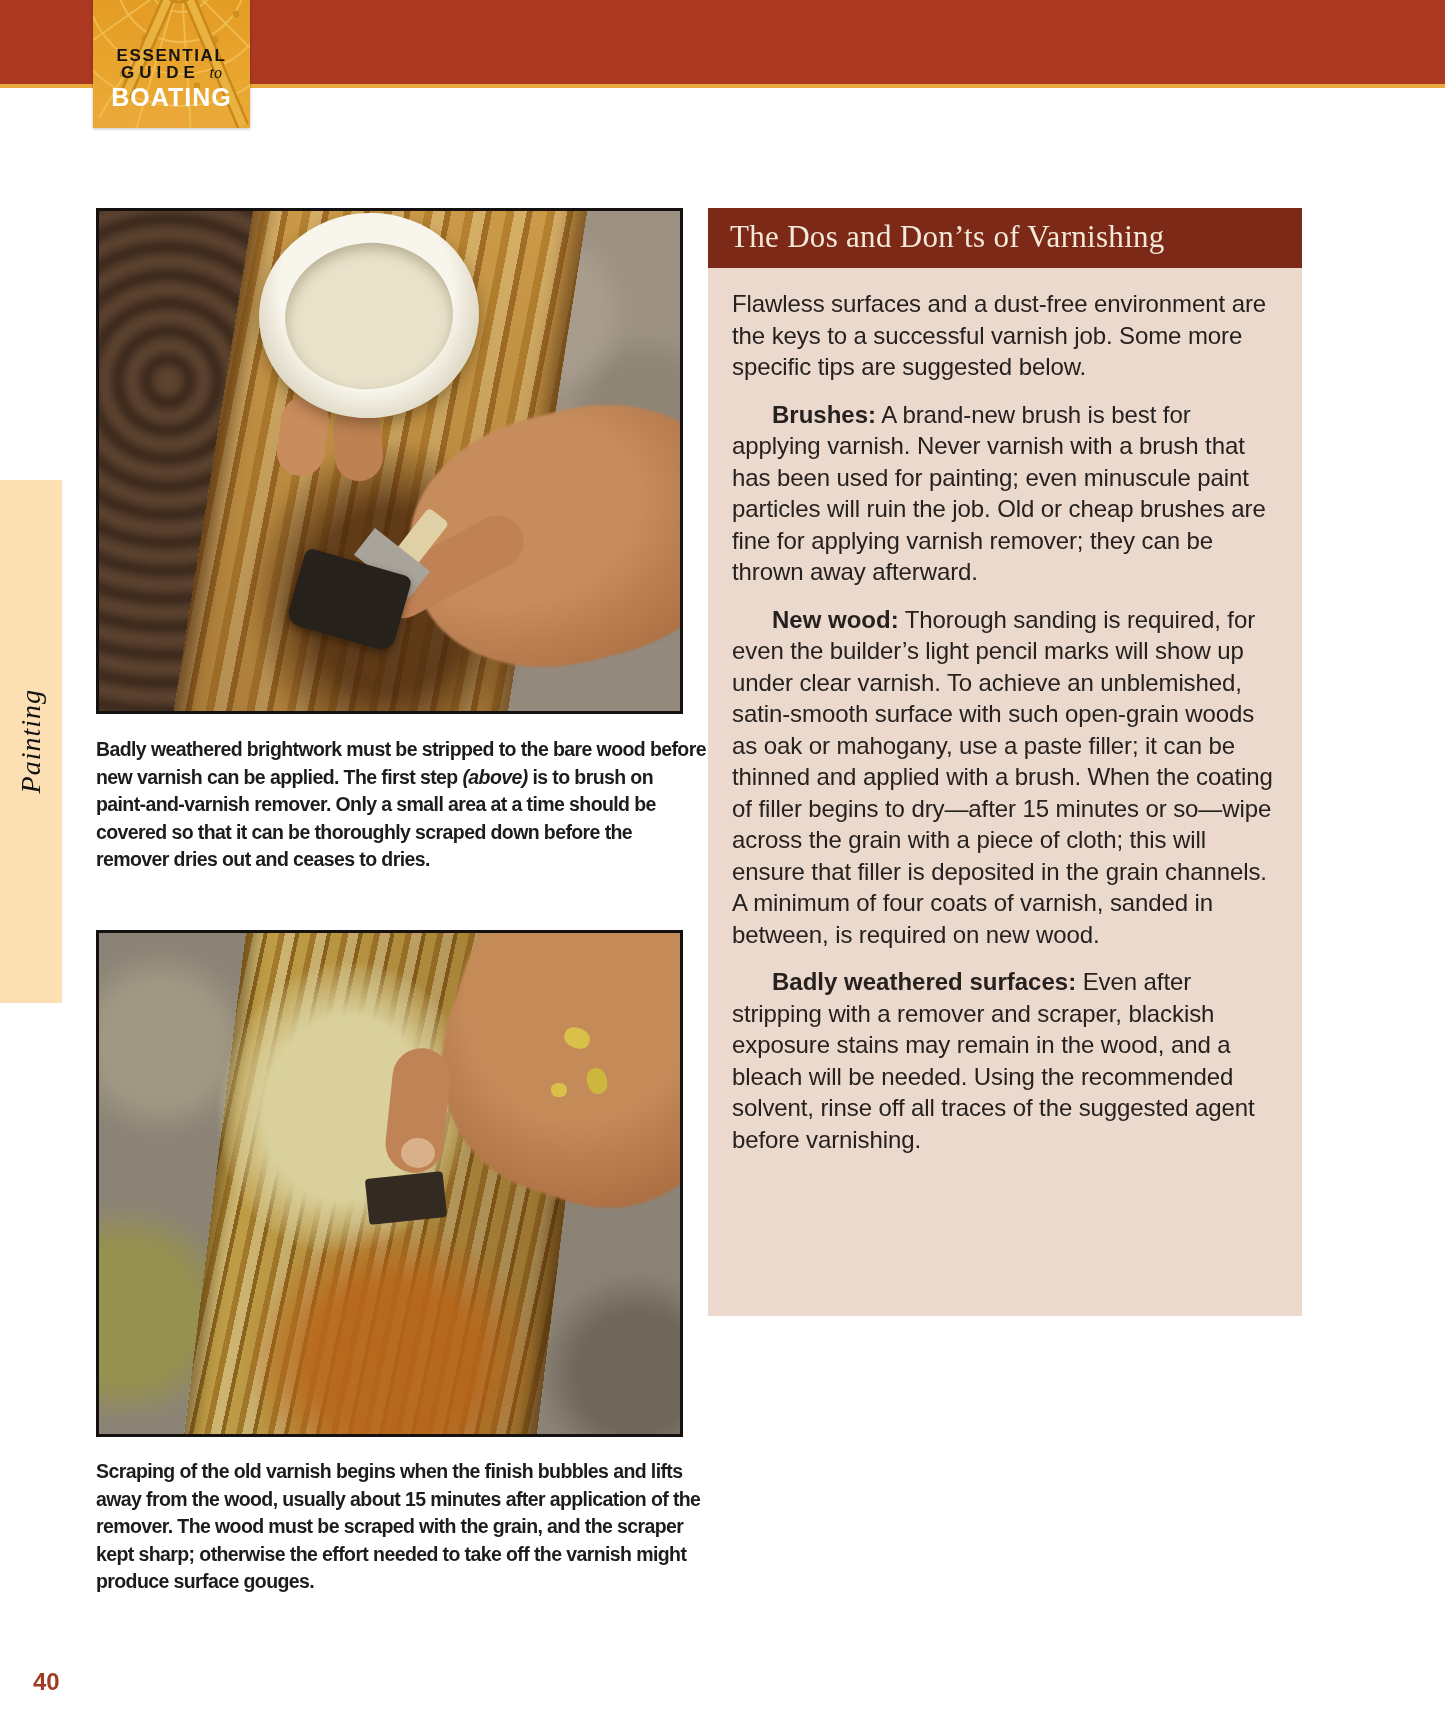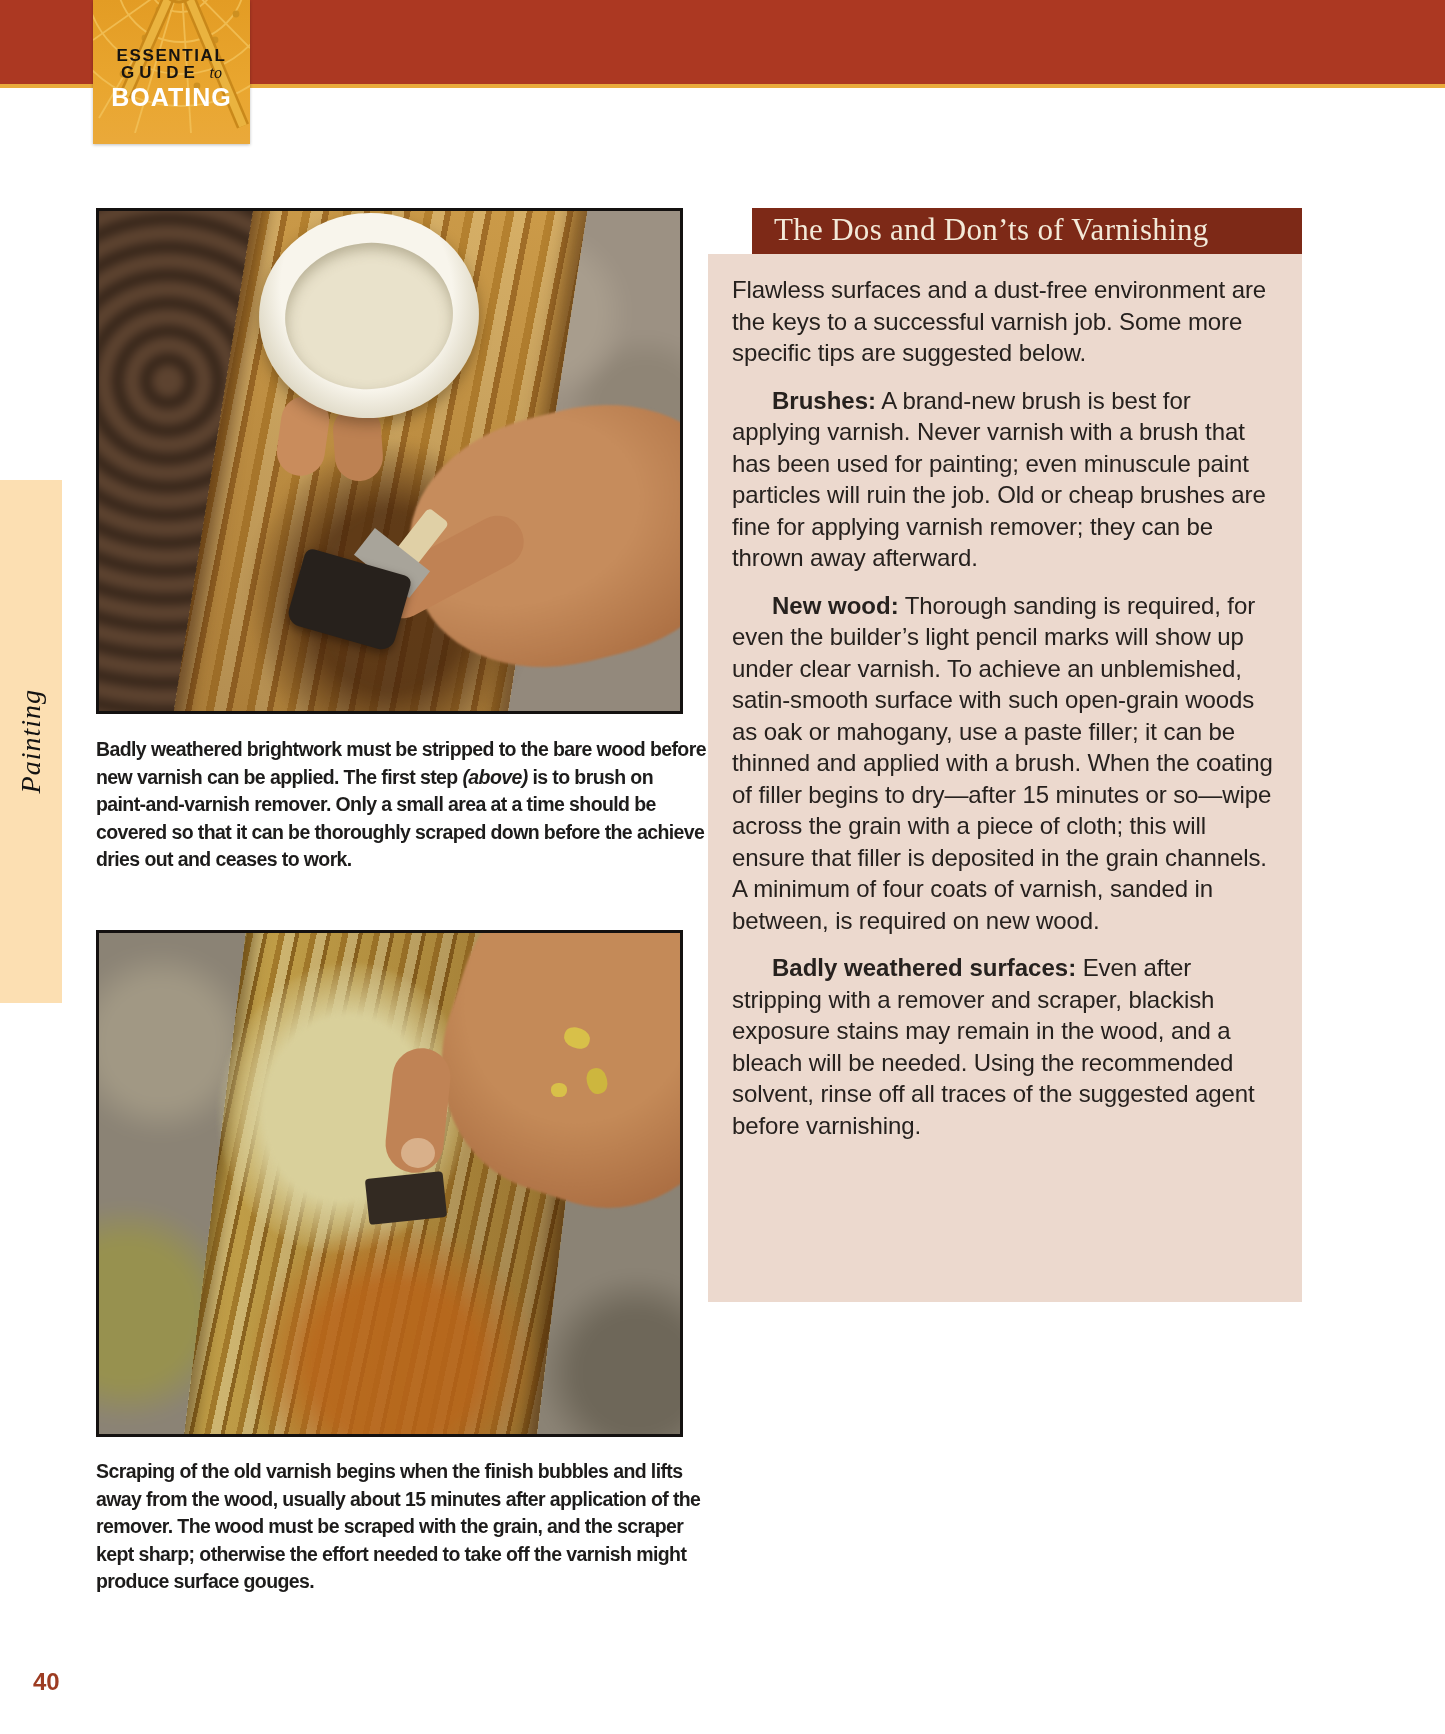--- a/index.html
+++ b/index.html
@@ -4,21 +4,21 @@
 <style>
   html,body{margin:0;padding:0;background:#ffffff;}
   .page{
     position:relative;width:1445px;height:1734px;background:#ffffff;
     font-family:"Liberation Sans", sans-serif;overflow:hidden;
   }
   
   .topbar{position:absolute;left:0;top:0;width:1445px;height:84px;background:#ac3822;}
   .gold-rule{position:absolute;left:0;top:84px;width:1445px;height:4px;background:#e9ab3c;}
   .logo{
-    position:absolute;left:93px;top:0;width:157px;height:144px;
+    position:absolute;left:93px;top:0;width:157px;height:128px;
     background:linear-gradient(180deg,#e39c24 0%,#e9a62f 60%,#eaa93a 100%);
     overflow:hidden;box-shadow:0 1px 3px rgba(0,0,0,.25);
   }
   .logo svg{position:absolute;left:0;top:0;}
   .logo-text{position:absolute;left:0;top:47px;width:100%;text-align:center;line-height:1;}
   .logo-l1{font-weight:bold;font-size:17px;letter-spacing:1.6px;color:#161310;}
   .logo-l2{font-weight:bold;font-size:17px;letter-spacing:5px;color:#161310;}
   .logo-l2 .to{font-family:"Liberation Serif",serif;font-style:italic;font-weight:normal;
     font-size:16px;letter-spacing:0;text-transform:none;}
   .logo-l3{margin-top:4px;font-weight:bold;font-size:25px;letter-spacing:1px;color:#ffffff;}
@@ -89,21 +89,21 @@
   .p2-arm{right:-70px;top:-60px;width:300px;height:330px;border-radius:42%;transform:rotate(18deg);
     background:radial-gradient(ellipse at 40% 40%,#c48a58 0 45%,#a4663c 90%);filter:blur(1px);}
   .p2-thumb{left:290px;top:115px;width:58px;height:125px;border-radius:29px;background:#c08355;transform:rotate(6deg);}
   .p2-nail{left:302px;top:205px;width:34px;height:30px;border-radius:50%;background:#d9b08a;}
   .p2-scraper{left:268px;top:242px;width:78px;height:46px;background:#332a22;transform:rotate(-6deg);border-radius:4px;}
   .p2-flake1{left:465px;top:95px;width:26px;height:20px;border-radius:45%;background:#d8c049;transform:rotate(20deg);}
   .p2-flake2{left:488px;top:135px;width:20px;height:26px;border-radius:45%;background:#cdb63e;transform:rotate(-15deg);}
   .p2-flake3{left:452px;top:150px;width:16px;height:14px;border-radius:45%;background:#d8c049;}
   
   .panel{position:absolute;left:708px;top:208px;width:594px;}
-  .panel-header{height:46px;background:#7d2917;display:flex;align-items:center;margin-left:44px;}
+  .panel-header{height:60px;background:#7d2917;display:flex;align-items:center;}
   .panel-header h1{
     margin:0;padding:0 0 2px 22px;font-family:"Liberation Serif",serif;font-weight:normal;
     font-size:31px;letter-spacing:.3px;color:#f3e9d8;
   }
   .panel-body{background:#ecd9ce;height:1002px;padding:20px 24px 26px 24px;}
   .panel-body p{margin:0 0 16px 0;font-size:24px;line-height:31.5px;color:#26211e;letter-spacing:-0.1px;}
   .panel-body p b{letter-spacing:0;margin-left:40px;}
   
   .page-num{position:absolute;left:33px;top:1668px;font-size:24px;font-weight:bold;color:#9d3c22;}
 </style>
@@ -162,21 +162,21 @@
     <div class="p1-finger1"></div>
     <div class="p1-finger2"></div>
     <div class="p1-cup"></div>
     <div class="p1-arm"></div>
     <div class="p1-fingers"></div>
     <div class="p1-handle"></div>
     <div class="p1-ferrule"></div>
     <div class="p1-bristles"></div>
   </div>
   <div class="caption caption1">
-    <span>Badly weathered brightwork must be stripped to the bare wood before new varnish can be applied. The first step </span><span class="it">(above)</span><span> is to brush on paint-and-varnish remover. Only a small area at a time should be covered so that it can be thoroughly scraped down before the achieve dries out and ceases to work.</span>
+    <span>Badly weathered brightwork must be stripped to the bare wood before new varnish can be applied. The first step </span><span class="it">(above)</span><span> is to brush on paint-and-varnish remover. Only a small area at a time should be covered so that it can be thoroughly scraped down before the remover dries out and ceases to dries.</span>
   </div>
 
   <div class="photo photo2">
     <div class="p2-stone"></div>
     <div class="p2-post"></div>
     <div class="p2-scraped"></div>
     <div class="p2-orange"></div>
     <div class="p2-arm"></div>
     <div class="p2-thumb"></div>
     <div class="p2-nail"></div>

